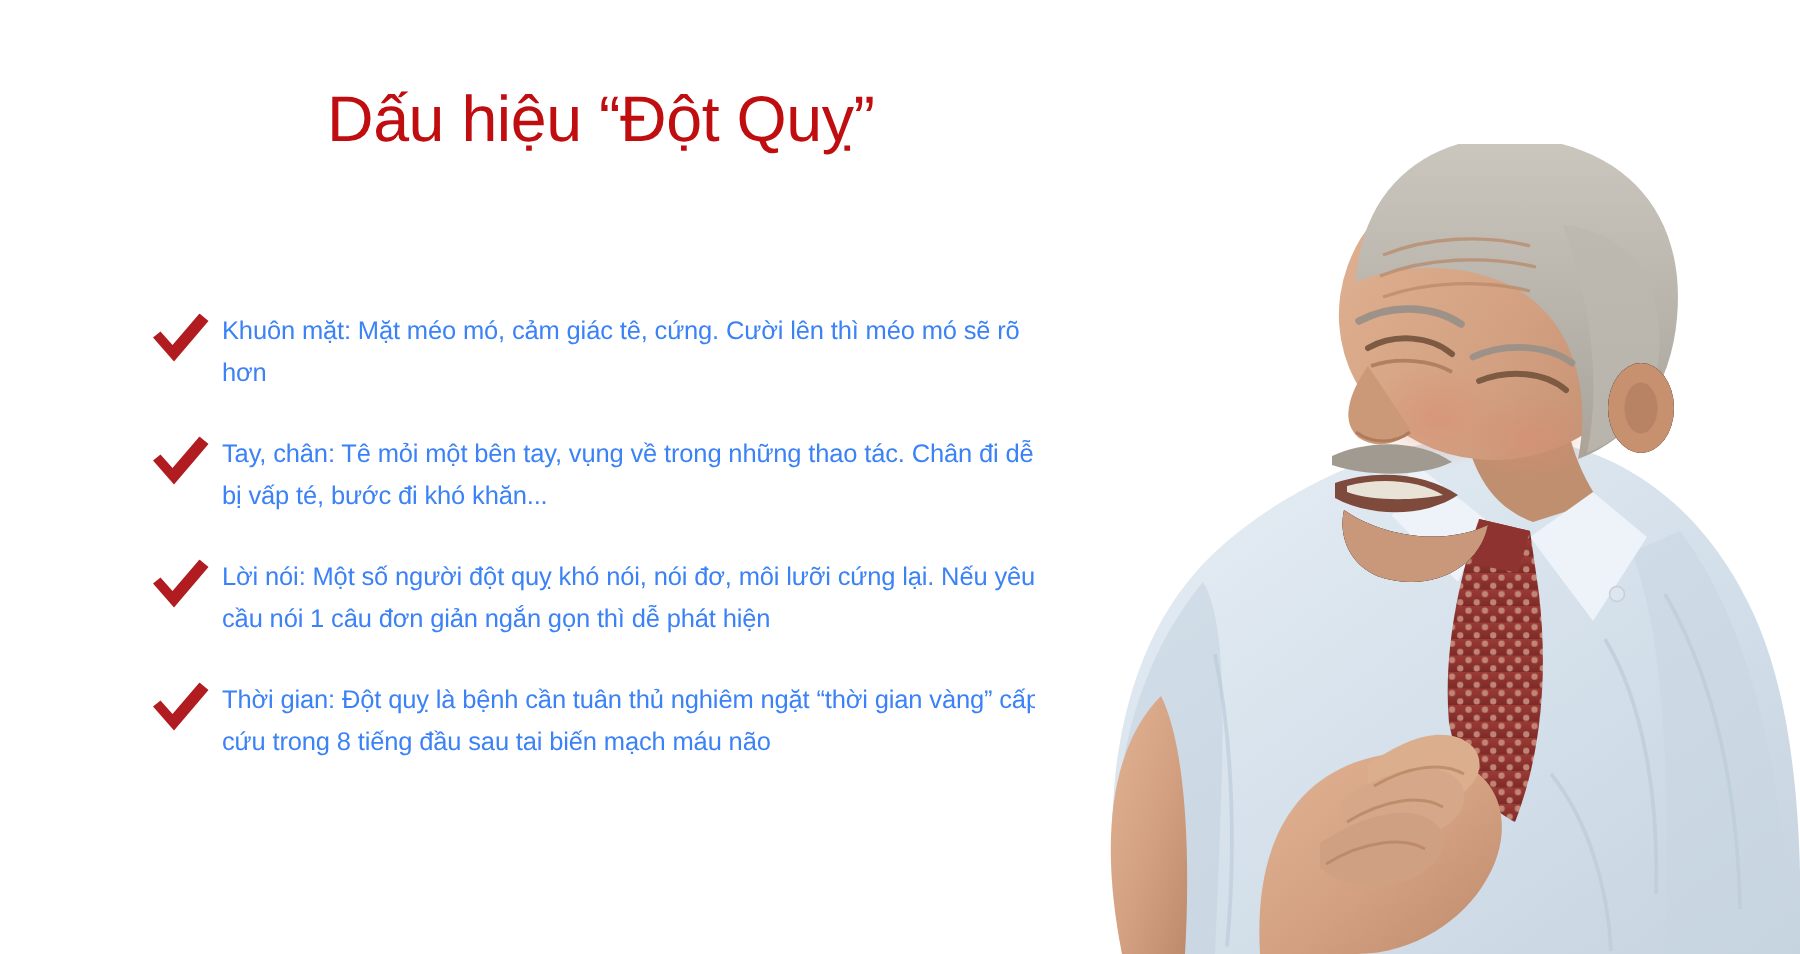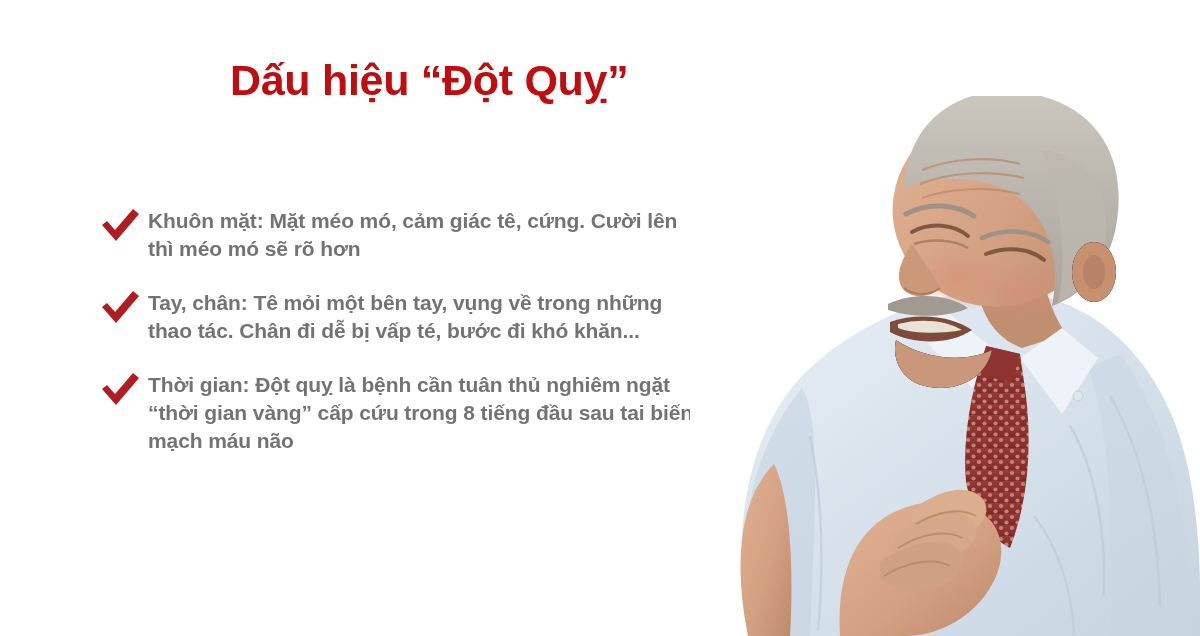--- a/index.html
+++ b/index.html
@@ -13,25 +13,24 @@
     position:relative;
     width:1200px; height:636px;
     background:#ffffff;
   }
 
   
   #page-title {
     position:absolute;
     left:218px; top:56px;
     font-size:43px;
-    font-weight:bold;
+    font-weight:normal;
     color:#C00D10;
     letter-spacing:-0.3px;
     white-space:nowrap;
-    margin-left:12px;
   }
 
   
   #subtitle {
     position:absolute;
     left:119px; top:156px;
     font-size:25px;
     font-weight:normal;
     color:#C8161A;
     white-space:nowrap;
@@ -52,24 +51,24 @@
   .check-icon {
     flex:0 0 50px;
     width:50px;
     height:34px;
     position:relative;
     top:2px;
   }
   .check-icon svg { display:block; }
   .bullet-text {
     flex:1 1 auto;
-    font-size:21px;
-    font-weight:bold;
+    font-size:17px;
+    font-weight:normal;
     line-height:28px;
-    color:#737373;
+    color:#3b82f6;
     letter-spacing:-0.1px;
   }
 
   
   #man-photo {
     position:absolute;
     left:690px; top:96px;
     width:510px; height:540px;
     overflow:hidden;
   }
@@ -96,20 +95,28 @@
 
     <div class="bullet-row">
       <span class="check-icon">
         <svg width="50" height="34" viewBox="0 0 50 34">
           <path d="M4 16 L9 12 L17 21 L35 0 L41 5 L18 32 Z" fill="#B01C1F"></path>
         </svg>
       </span>
       <span class="bullet-text">Tay, chân: Tê mỏi một bên tay, vụng về trong những thao tác. Chân đi dễ bị vấp té, bước đi khó khăn...</span>
     </div>
 
+    <div class="bullet-row">
+      <span class="check-icon">
+        <svg width="50" height="34" viewBox="0 0 50 34">
+          <path d="M4 16 L9 12 L17 21 L35 0 L41 5 L18 32 Z" fill="#B01C1F"></path>
+        </svg>
+      </span>
+      <span class="bullet-text">Lời nói: Một số người đột quỵ khó nói, nói đơ, môi lưỡi cứng lại. Nếu yêu cầu nói 1 câu đơn giản ngắn gọn thì dễ phát hiện</span>
+    </div>
 
     <div class="bullet-row">
       <span class="check-icon">
         <svg width="50" height="34" viewBox="0 0 50 34">
           <path d="M4 16 L9 12 L17 21 L35 0 L41 5 L18 32 Z" fill="#B01C1F"></path>
         </svg>
       </span>
       <span class="bullet-text">Thời gian: Đột quỵ là bệnh cần tuân thủ nghiêm ngặt “thời gian vàng” cấp cứu trong 8 tiếng đầu sau tai biến mạch máu não</span>
     </div>
 

